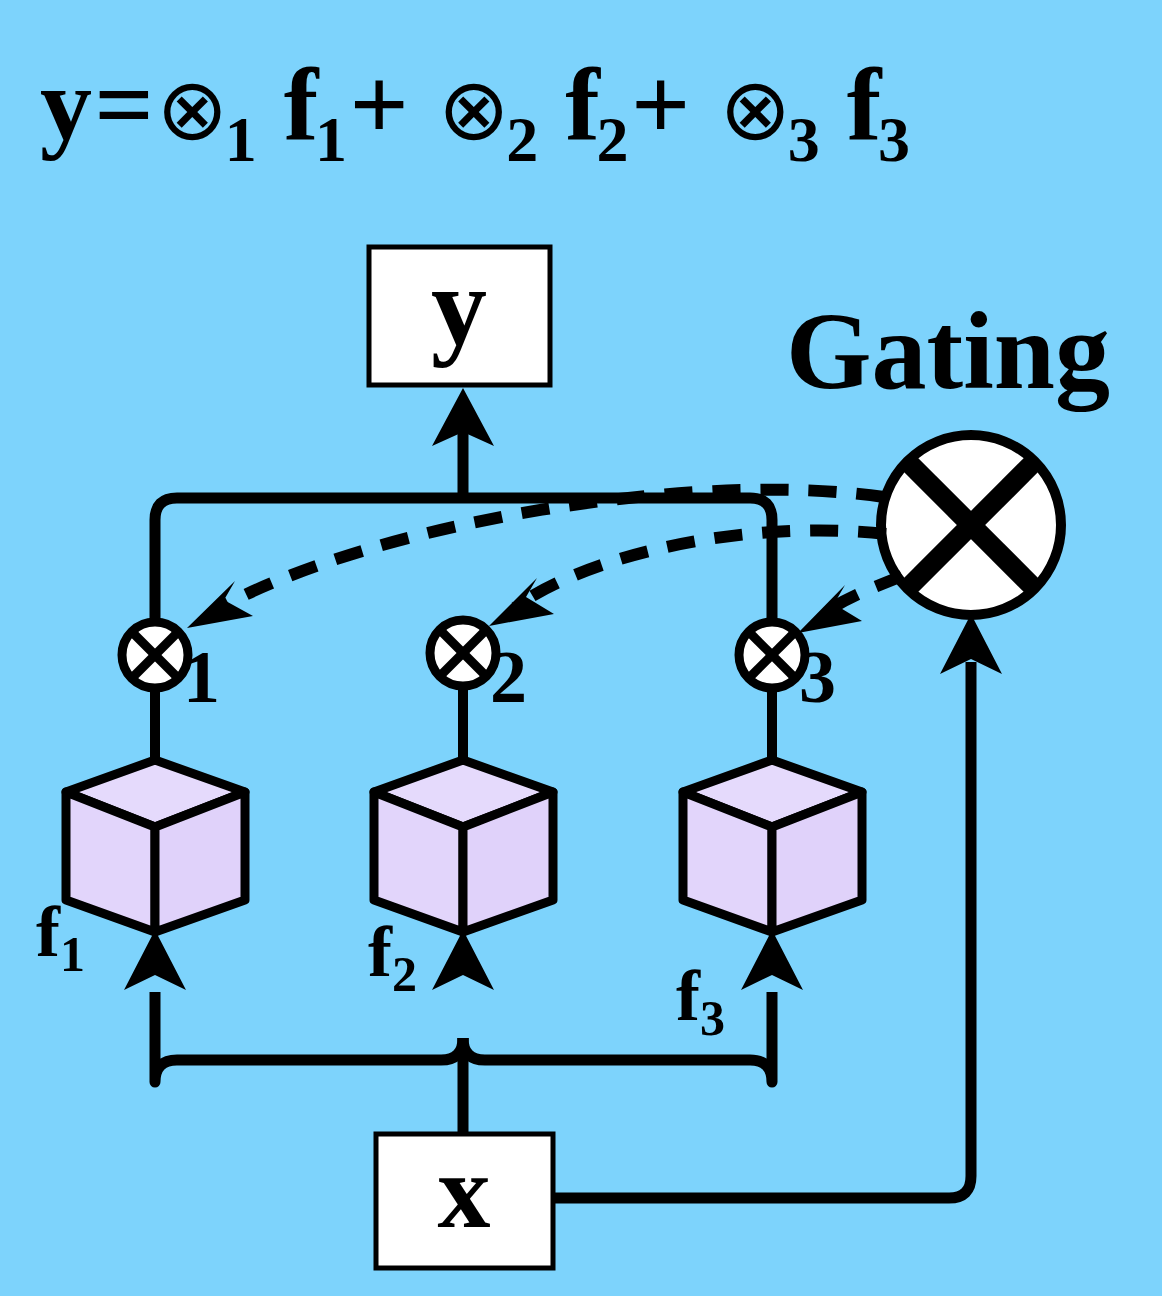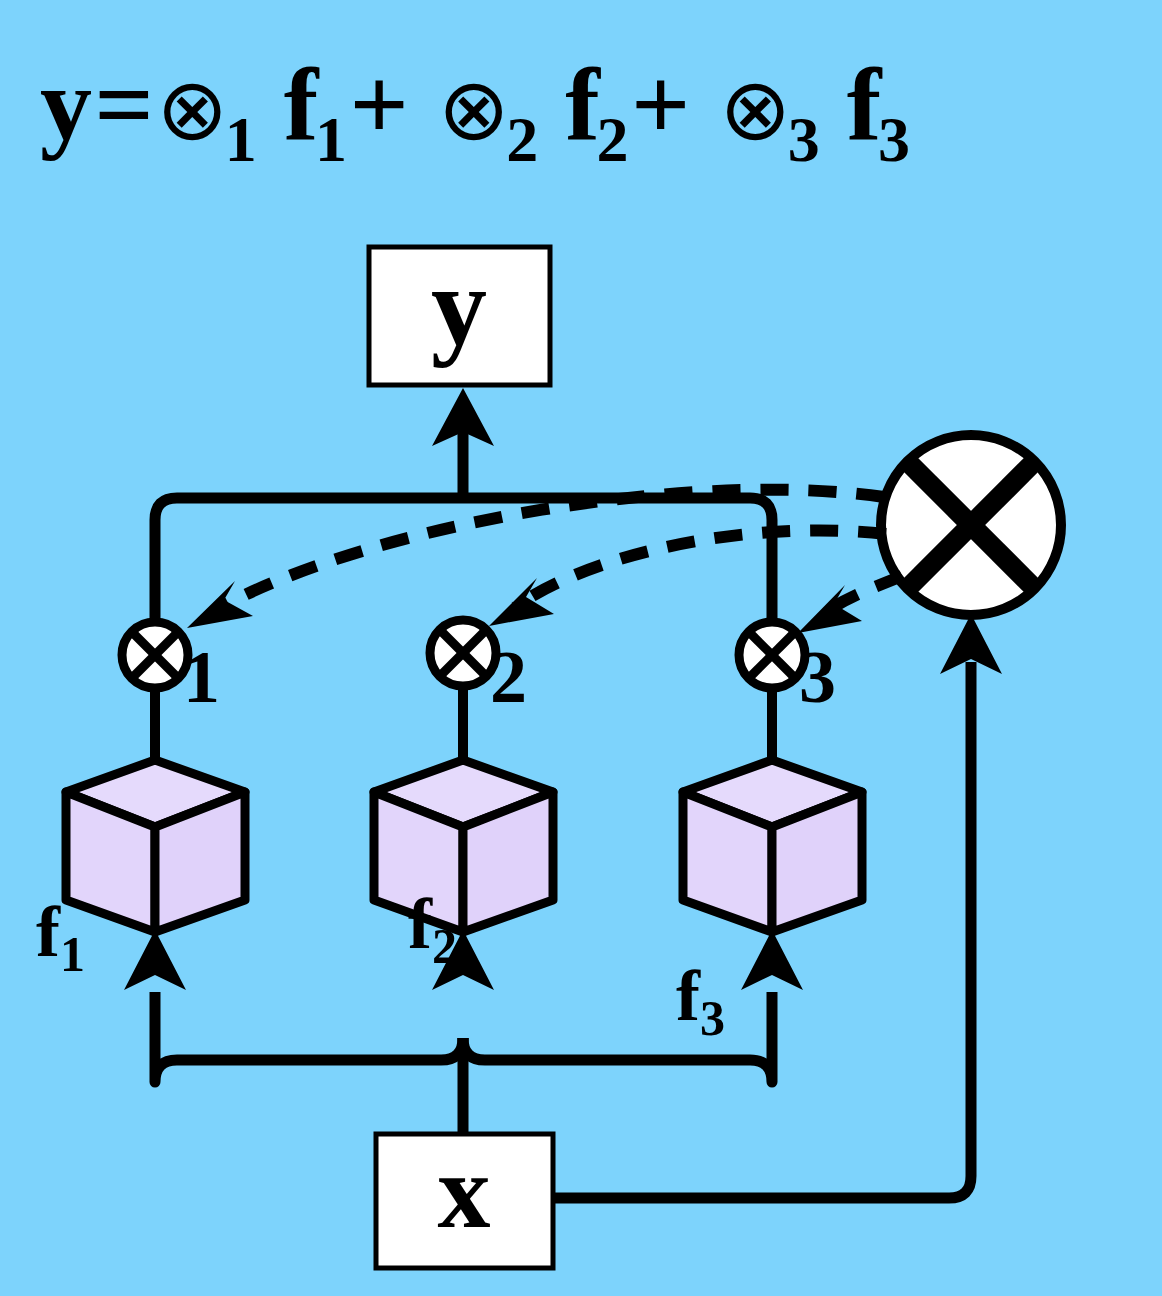--- a/index.html
+++ b/index.html
@@ -250,24 +250,25 @@
   </svg>
 
   <div class="lbl" id="equation">
     <span>y</span><span class="op">=</span><span class="otimes">⊗</span><span class="sub">1</span> <span>f</span><span class="sub">1</span><span class="op">+</span> <span class="otimes">⊗</span><span class="sub">2</span> <span>f</span><span class="sub">2</span><span class="op">+</span> <span class="otimes">⊗</span><span class="sub">3</span> <span>f</span><span class="sub">3</span>
   </div>
 
   <div class="lbl" id="box-y-label">y</div>
 
   <div class="lbl" id="box-x-label">x</div>
 
+  <div class="lbl" id="gating-label">Gating</div>
 
   <div class="lbl node-sub" style="left:183px; top:640px;">1</div>
   <div class="lbl node-sub" style="left:490px; top:640px;">2</div>
   <div class="lbl node-sub" style="left:799px; top:640px;">3</div>
 
   <div class="lbl cube-label" style="left:36px; top:896px;"><span>f</span><span class="sub">1</span></div>
 
-  <div class="lbl cube-label" style="left:368px; top:888px;margin-left:40px;"><span>f</span><span class="sub">2</span></div>
+  <div class="lbl cube-label" style="left:368px; top:916px;"><span>f</span><span class="sub">2</span></div>
 
   <div class="lbl cube-label" style="left:676px; top:912px;margin-top:48px;"><span>f</span><span class="sub">3</span></div>
 
 </div>
 
 </body></html>

